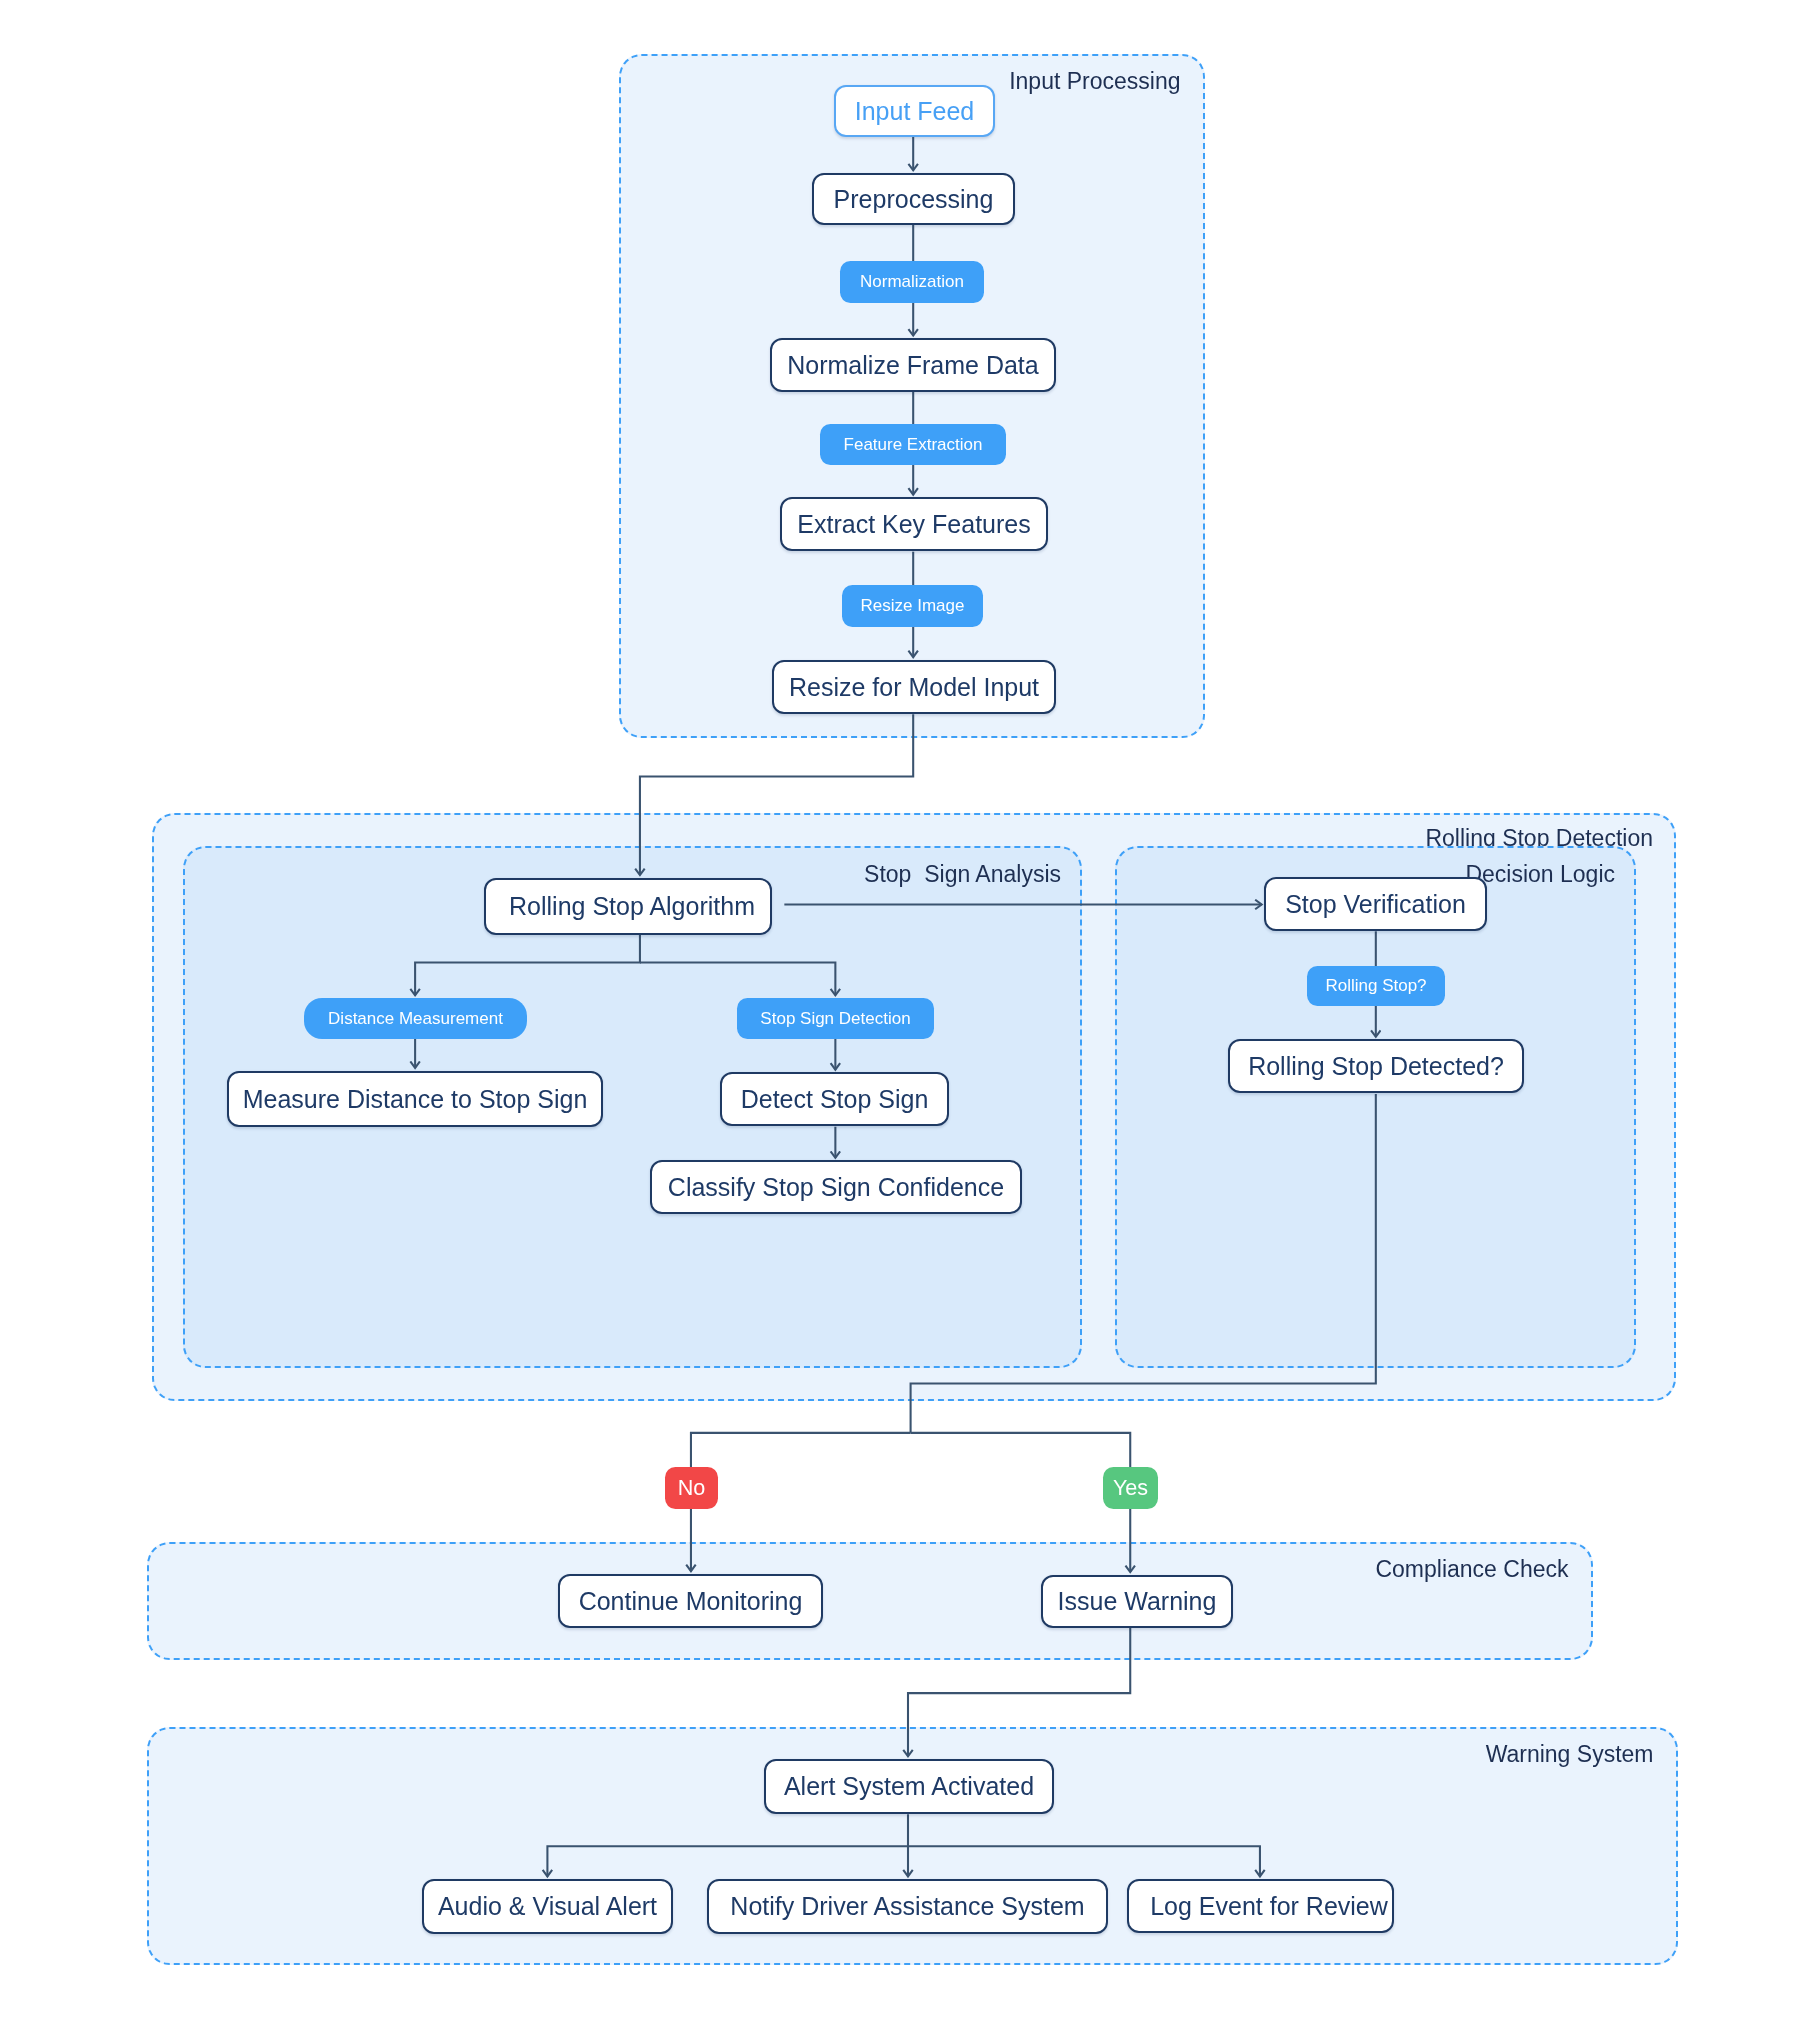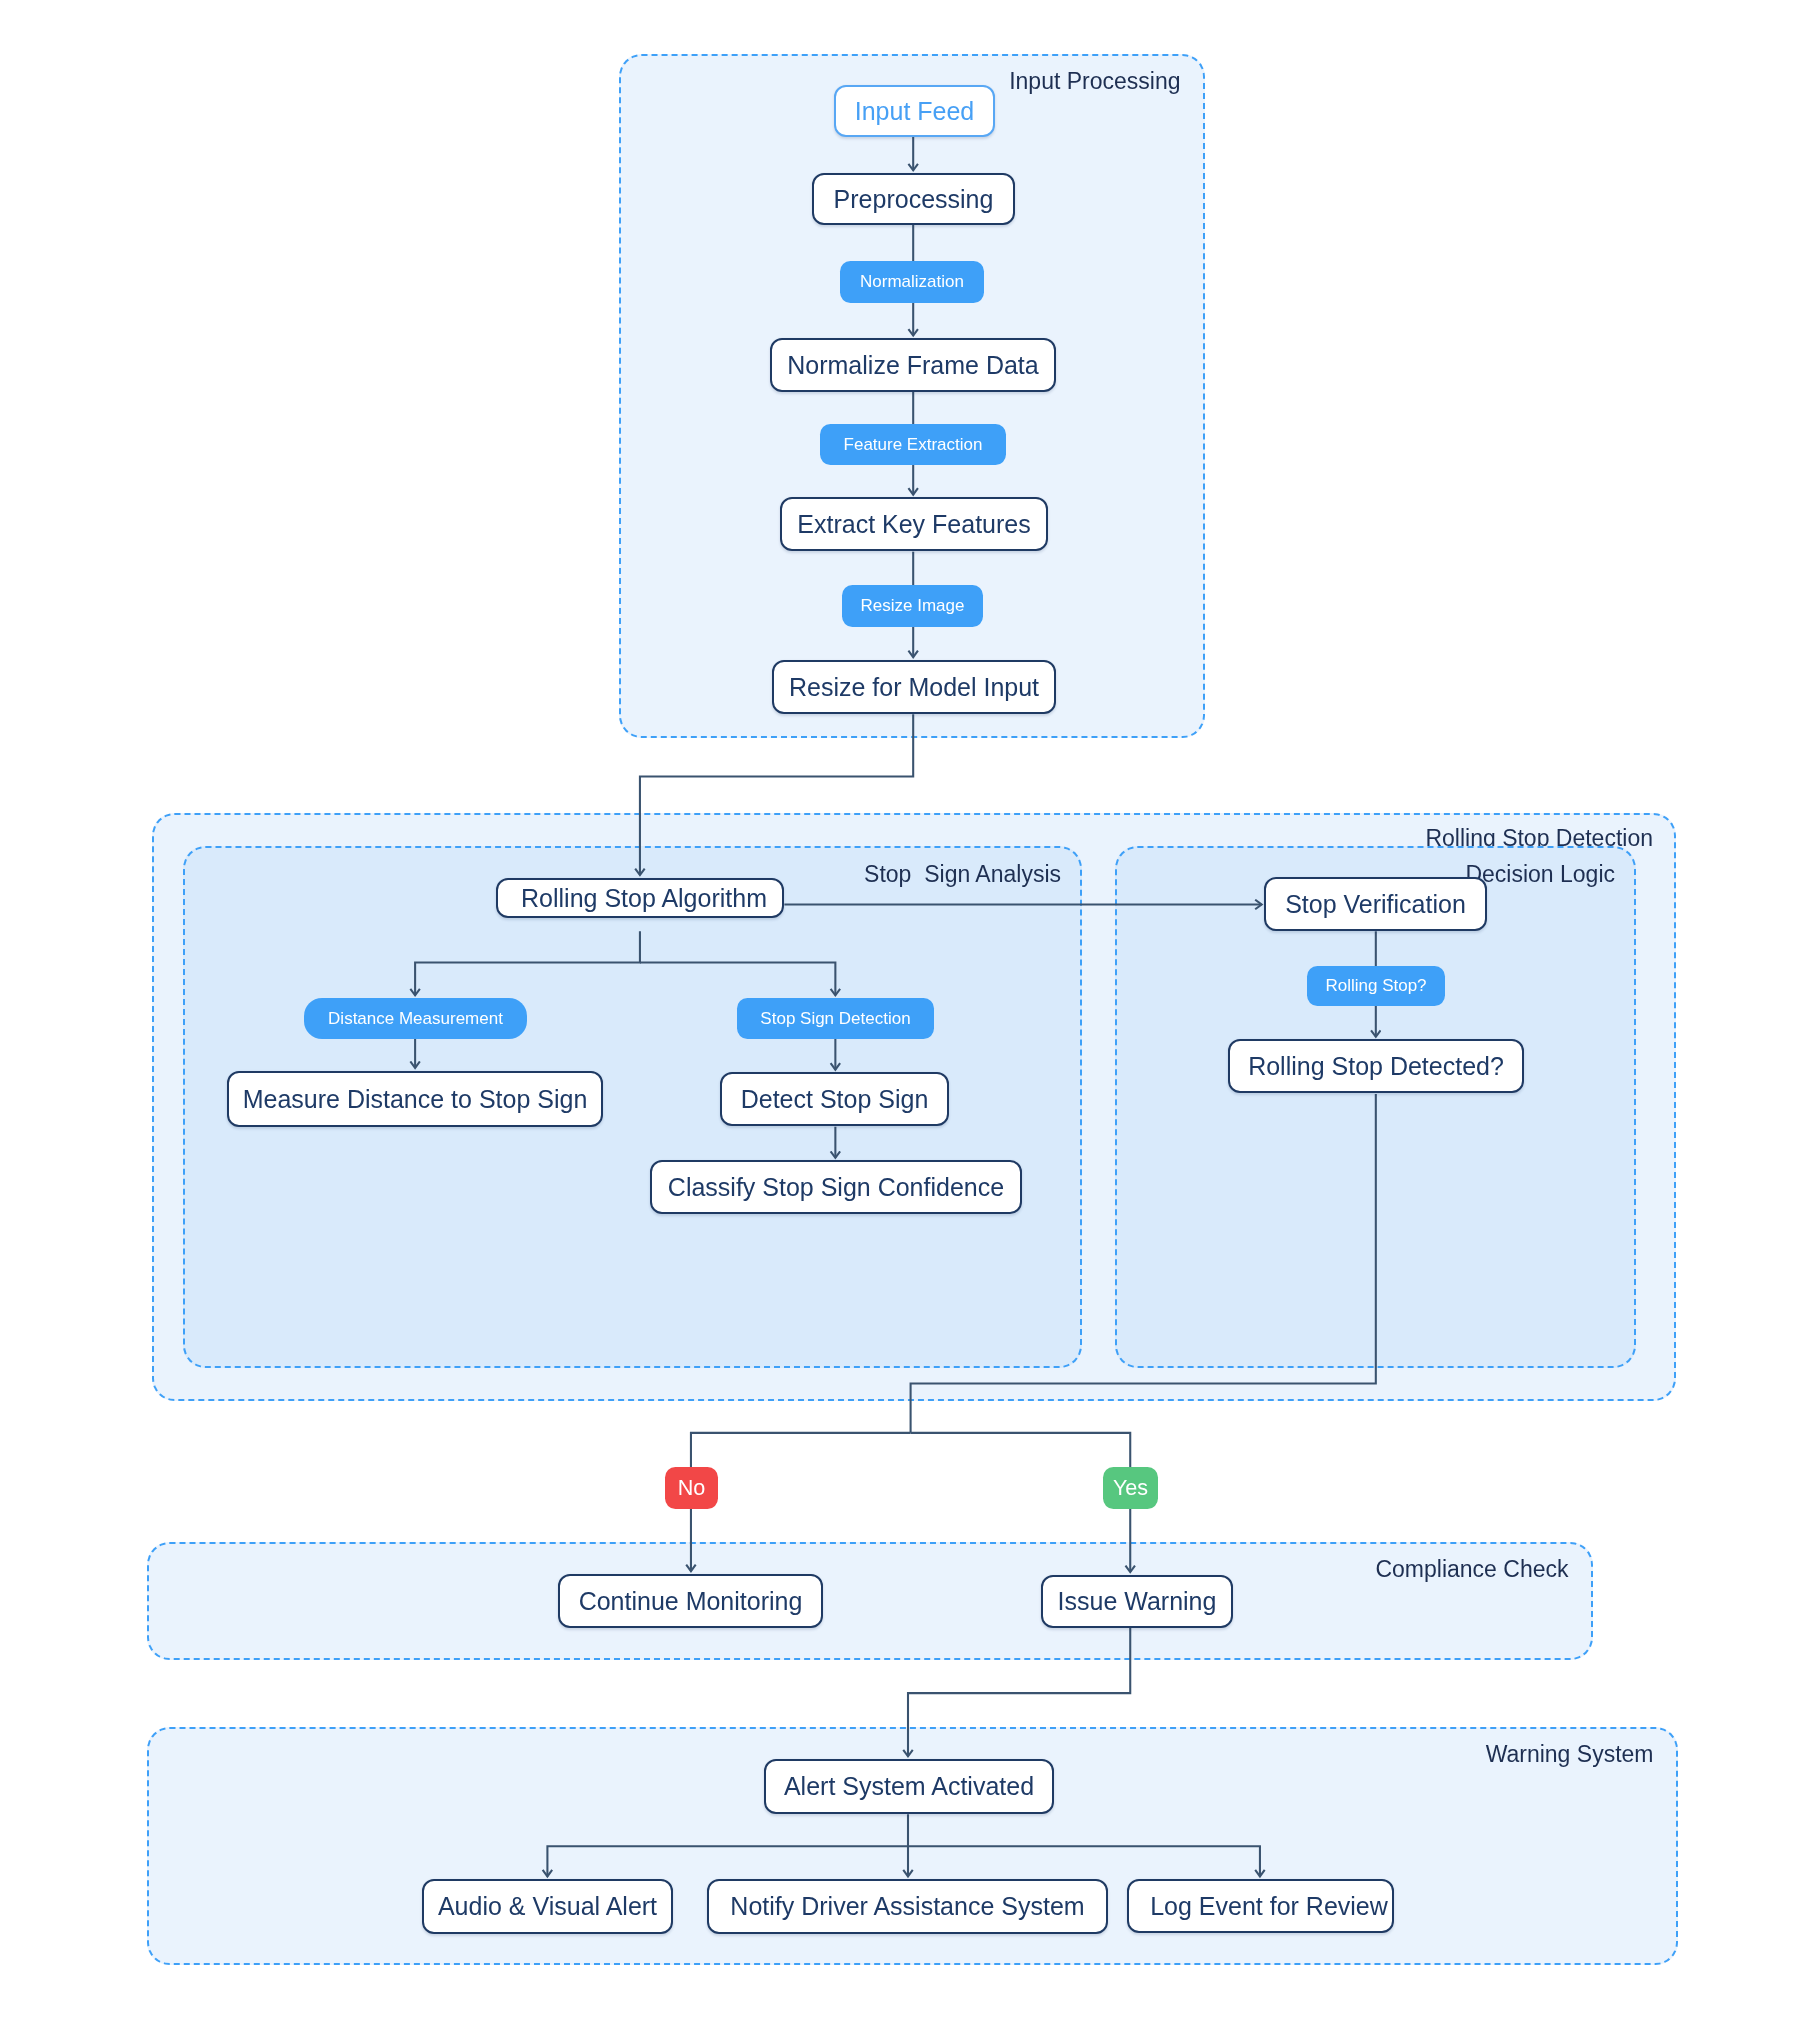--- a/index.html
+++ b/index.html
@@ -107,21 +107,21 @@
 
   <div class="node start" style="left:834px;top:85px;width:161px;height:52px;">Input Feed</div>
   <div class="node" style="left:812px;top:173px;width:203px;height:52px;">Preprocessing</div>
   <div class="badge" style="left:840px;top:261px;width:144px;height:42px;">Normalization</div>
   <div class="node" style="left:770px;top:338px;width:286px;height:54px;">Normalize Frame Data</div>
   <div class="badge" style="left:820px;top:424px;width:186px;height:41px;">Feature Extraction</div>
   <div class="node" style="left:780px;top:497px;width:268px;height:54px;">Extract Key Features</div>
   <div class="badge" style="left:842px;top:585px;width:141px;height:42px;">Resize Image</div>
   <div class="node" style="left:772px;top:660px;width:284px;height:54px;">Resize for Model Input</div>
 
-  <div class="node" style="left:496px;top:878px;width:288px;height:40px;padding-left:8px;">Rolling Stop Algorithm</div>
+  <div class="node" style="left:484px;top:878px;width:288px;height:57px;padding-left:8px;">Rolling Stop Algorithm</div>
   <div class="badge" style="left:304px;top:998px;width:223px;height:41px;border-radius:18px;">Distance Measurement</div>
   <div class="badge" style="left:737px;top:998px;width:197px;height:41px;">Stop Sign Detection</div>
   <div class="node" style="left:227px;top:1071px;width:376px;height:56px;">Measure Distance to Stop Sign</div>
   <div class="node" style="left:720px;top:1072px;width:229px;height:54px;">Detect Stop Sign</div>
   <div class="node" style="left:650px;top:1160px;width:372px;height:54px;">Classify Stop Sign Confidence</div>
 
   <div class="node" style="left:1264px;top:877px;width:223px;height:54px;">Stop Verification</div>
   <div class="badge" style="left:1307px;top:966px;width:138px;height:40px;">Rolling Stop?</div>
   <div class="node" style="left:1228px;top:1039px;width:296px;height:54px;">Rolling Stop Detected?</div>
 

